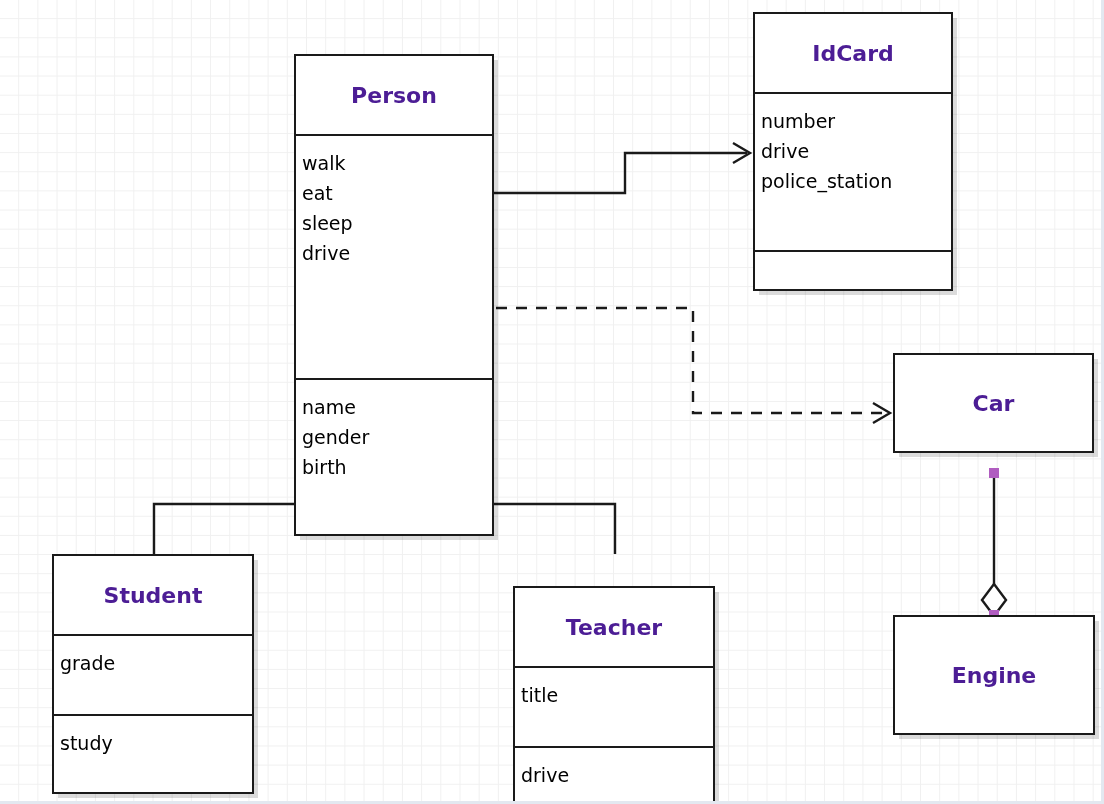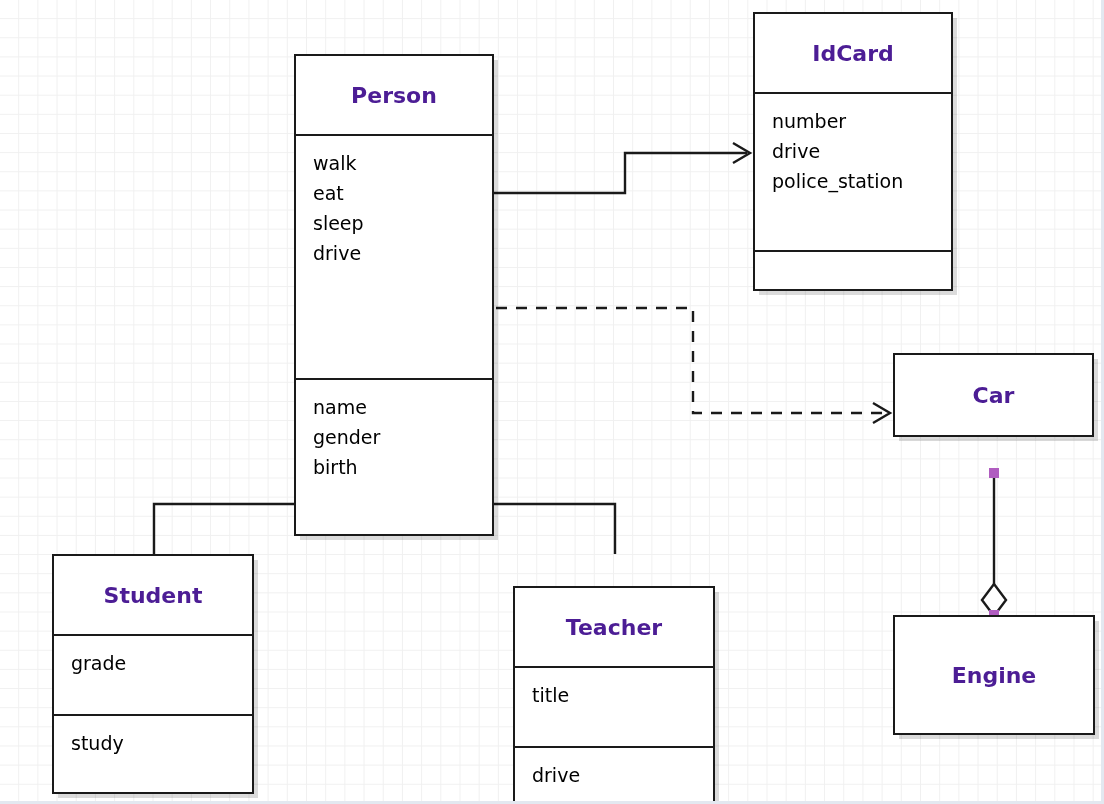--- a/index.html
+++ b/index.html
@@ -41,21 +41,21 @@
     font-size: 22px;
     color: #4c1d95;
     display: flex;
     align-items: center;
     justify-content: center;
     box-sizing: border-box;
   }
   .compartment {
     border-top: 2px solid #1a1a1a;
     box-sizing: border-box;
-    padding: 12px 6px 0 17px;
+    padding: 12px 6px 0 6px;
     display: flex;
     flex-direction: column;
     justify-content: flex-start;
   }
   .compartment.empty { padding: 0; }
   .member {
     font-size: 19px;
     line-height: 30px;
     color: #000000;
     white-space: nowrap;
@@ -158,21 +158,21 @@
   <div class="uml-class" style="left:513px; top:586px; width:202px; height:240px;">
     <div class="cls-name" style="height:78px;">Teacher</div>
     <div class="compartment" style="height:80px;">
       <div class="member">title</div>
     </div>
     <div class="compartment" style="flex:1;">
       <div class="member">drive</div>
     </div>
   </div>
 
-  <div class="uml-class" style="left:893px; top:353px; width:201px; height:84px;">
+  <div class="uml-class" style="left:893px; top:353px; width:201px; height:100px;">
     <div class="cls-name" style="flex:1;">Car</div>
   </div>
 
   <div class="uml-class" style="left:893px; top:615px; width:202px; height:120px;">
     <div class="cls-name" style="flex:1;">Engine</div>
   </div>
 
   <div class="edge-right-strip"></div>
   <div class="edge-bottom-strip"></div>
 </div>

